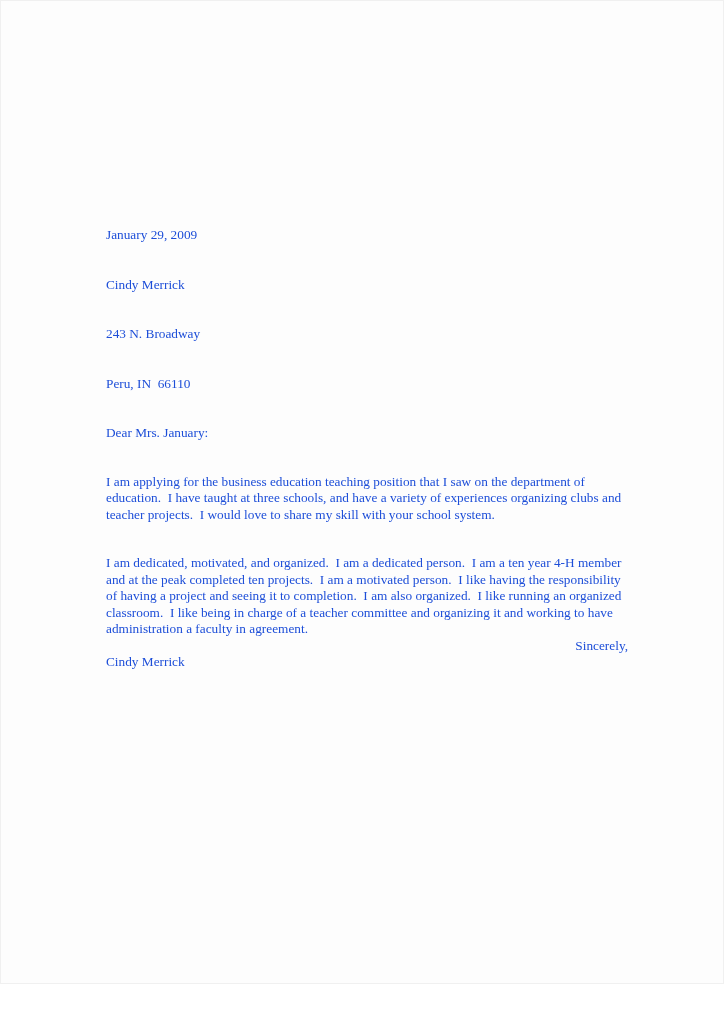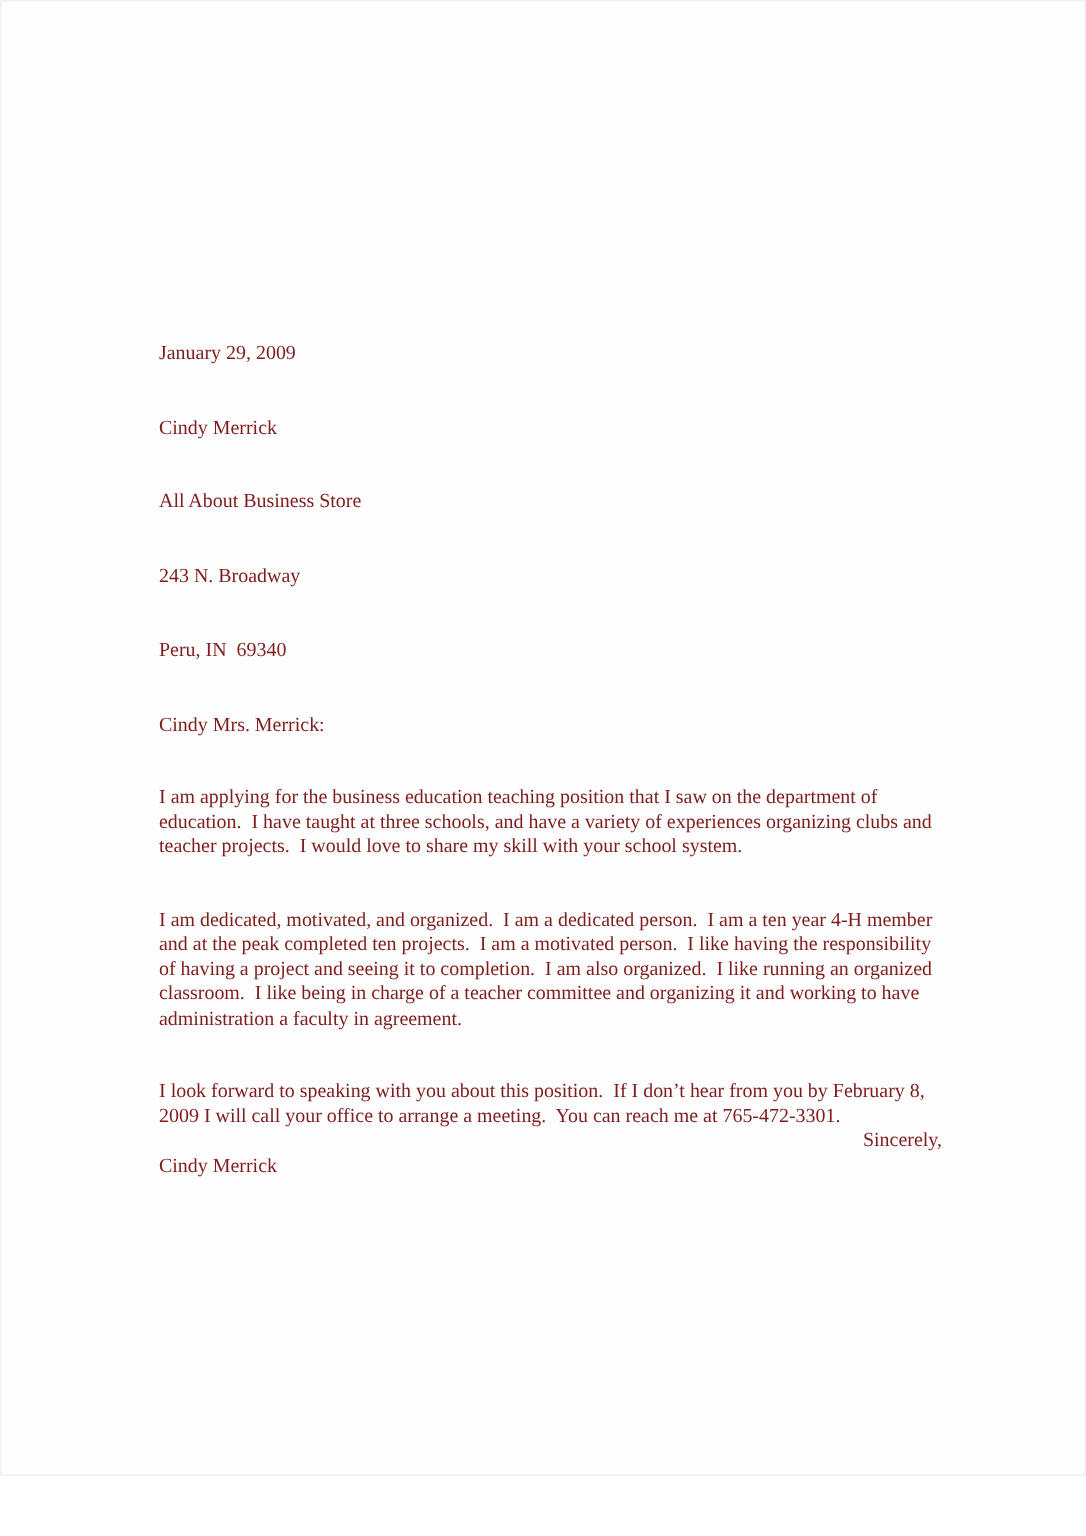--- a/index.html
+++ b/index.html
@@ -9,21 +9,21 @@
   }
   .page {
     position: relative;
     width: 724px;
     height: 984px;
     background: #fdfdfd;
     box-shadow: inset 0 0 0 1px #f0f0f0;
     font-family: "Liberation Serif", "DejaVu Serif", serif;
     font-size: 13.3px;
     line-height: 16.5px;
-    color: #7f1d1d;
+    color: #1d4ed8;
     overflow: hidden;
   }
   .content {
     position: absolute;
     left: 106px;
     top: 227px;
     width: 522px;
   }
   .content div, .content p {
     margin: 0;
@@ -40,32 +40,30 @@
 </head>
 <body>
 
 <div class="page">
   <div class="content">
 
     <div class="date-line">January 29, 2009</div>
 
     <div class="recipient-block">
       <div>Cindy Merrick</div>
-      <div>All About Business Store</div>
       <div>243 N. Broadway</div>
-      <div>Peru, IN  69340</div>
+      <div>Peru, IN  66110</div>
     </div>
 
-    <div class="salutation">Cindy Mrs. Merrick:</div>
+    <div class="salutation">Dear Mrs. January:</div>
 
     <p class="body-para">I am applying for the business education teaching position that I saw on the department of education.  I have taught at three schools, and have a variety of experiences organizing clubs and teacher projects.  I would love to share my skill with your school system.</p>
 
     <p class="body-para">I am dedicated, motivated, and organized.  I am a dedicated person.  I am a ten year 4-H member and at the peak completed ten projects.  I am a motivated person.  I like having the responsibility of having a project and seeing it to completion.  I am also organized.  I like running an organized classroom.  I like being in charge of a teacher committee and organizing it and working to have administration a faculty in agreement.</p>
 
-    <p class="body-para">I look forward to speaking with you about this position.  If I don’t hear from you by February 8, 2009 I will call your office to arrange a meeting.  You can reach me at 765-472-3301.</p>
 
     <div class="closing">Sincerely,</div>
 
     <div class="signature-name">Cindy Merrick</div>
 
 
   </div>
 </div>
 
 </body></html>

